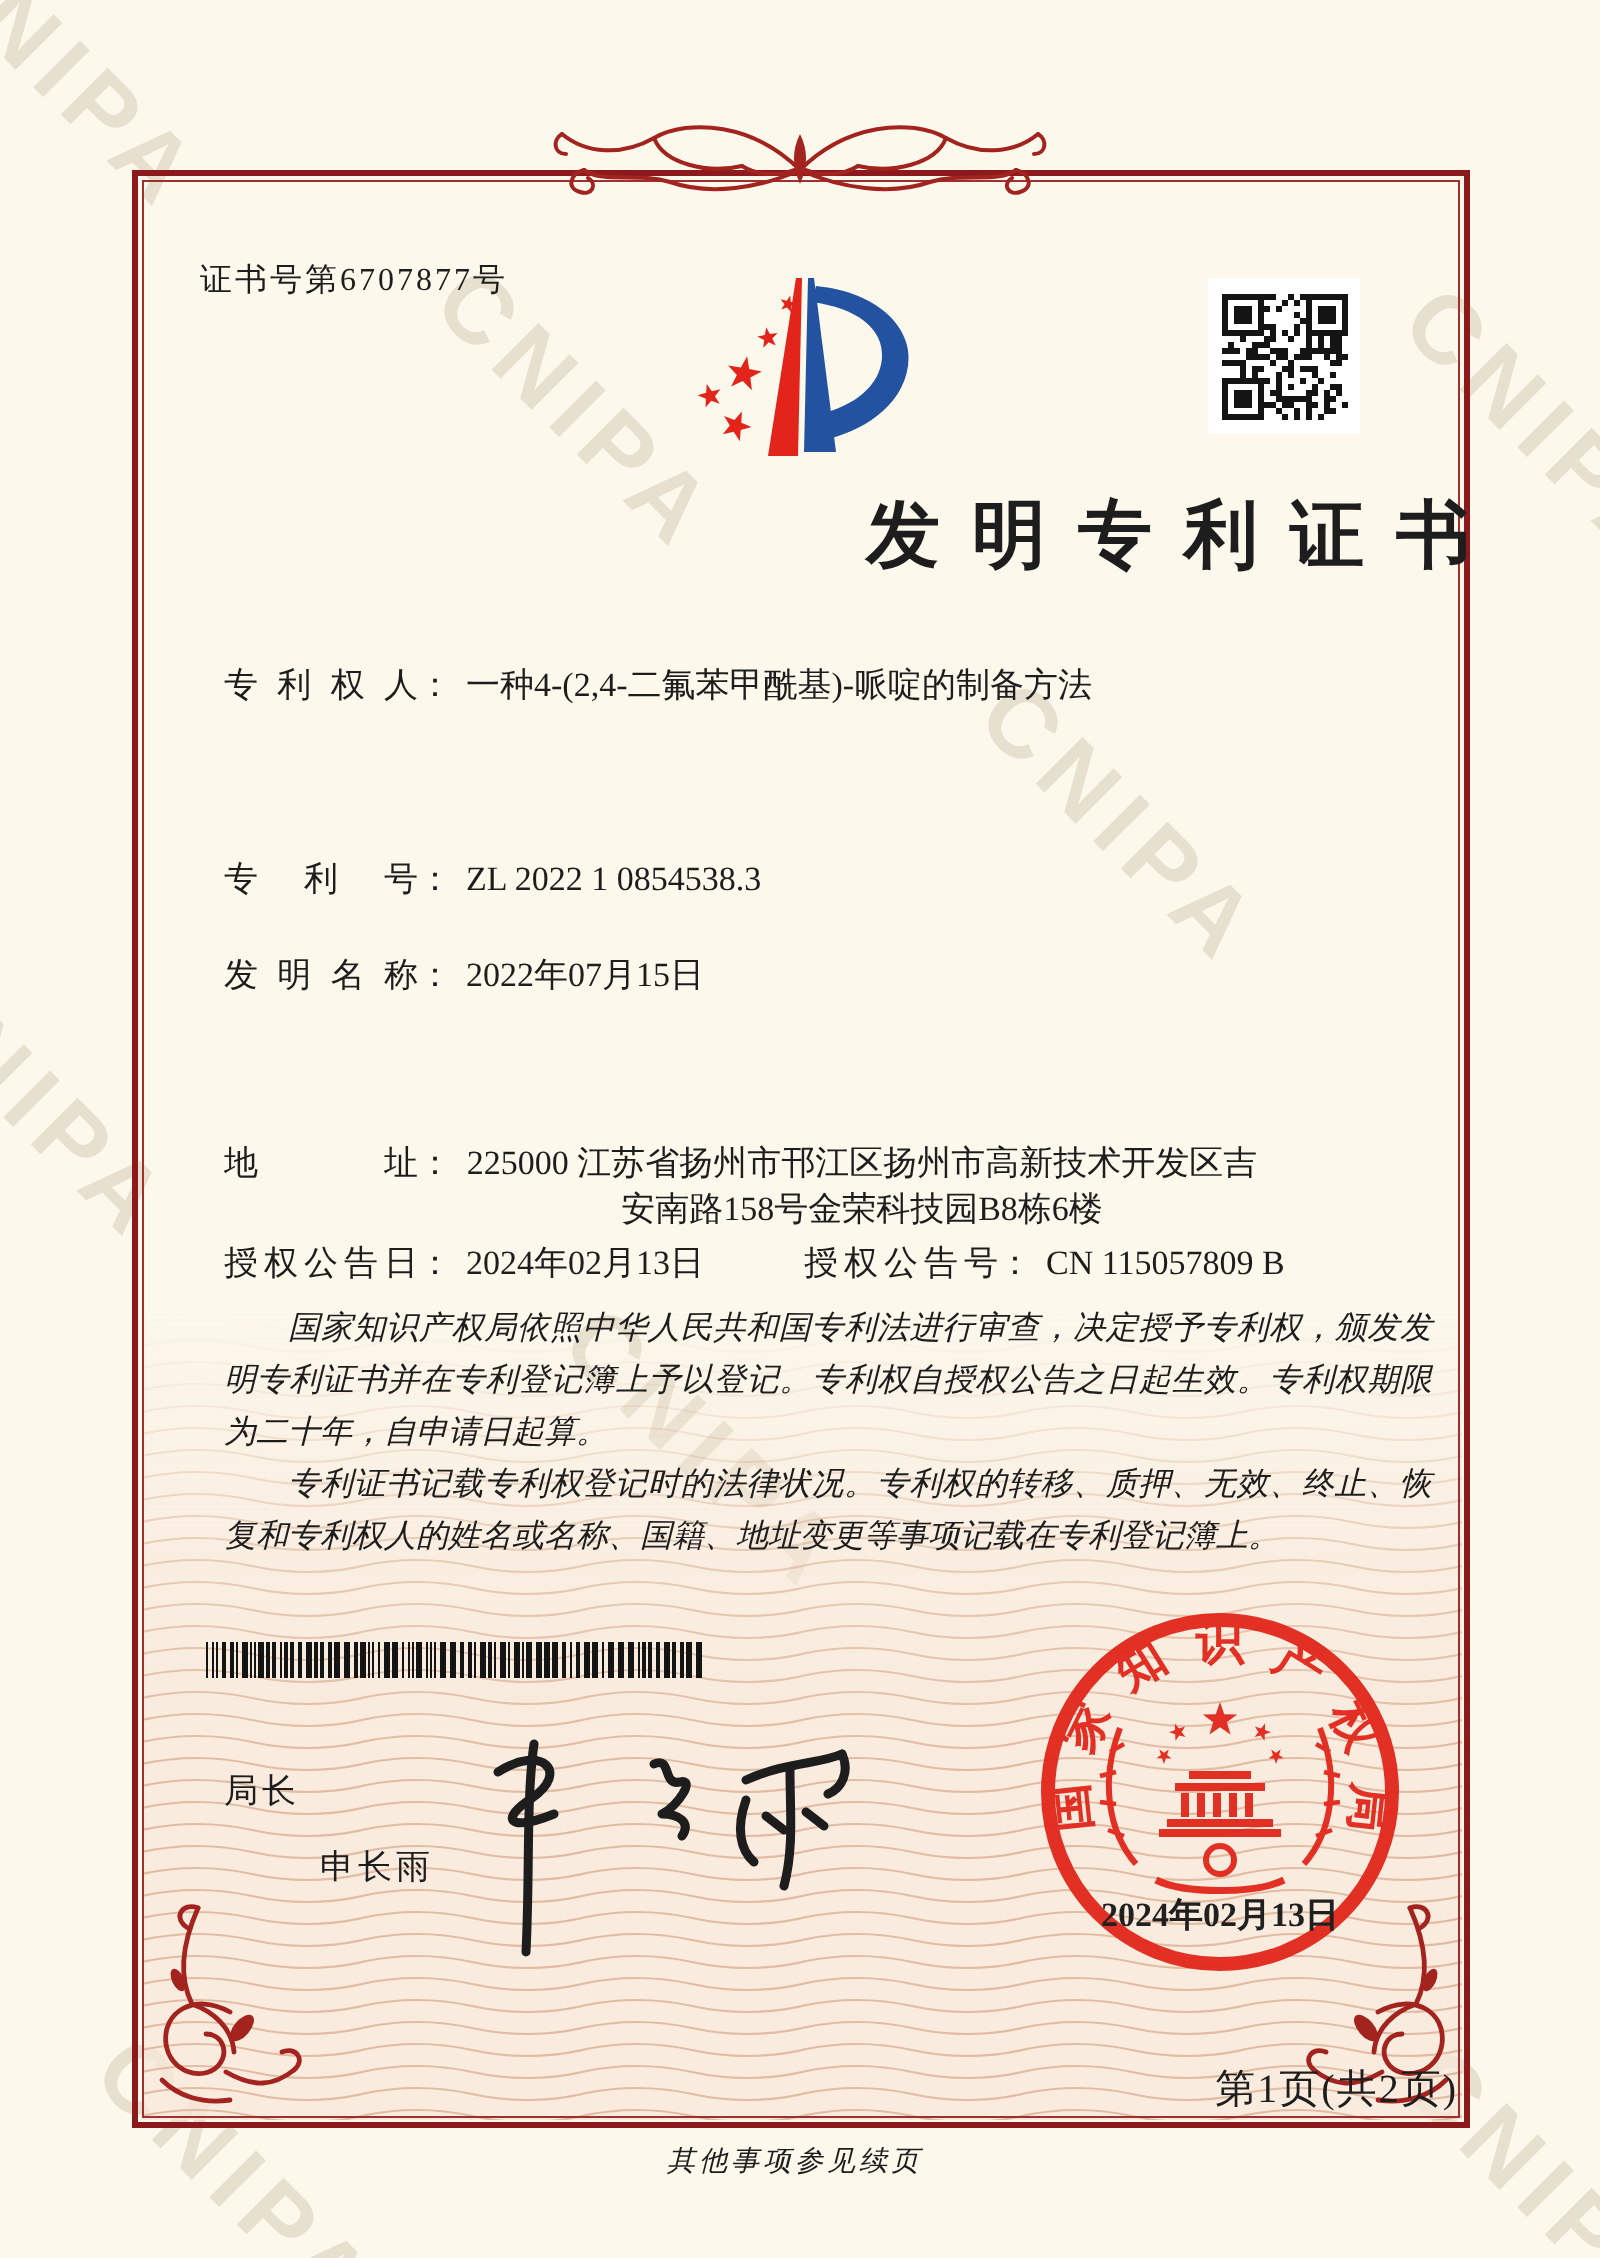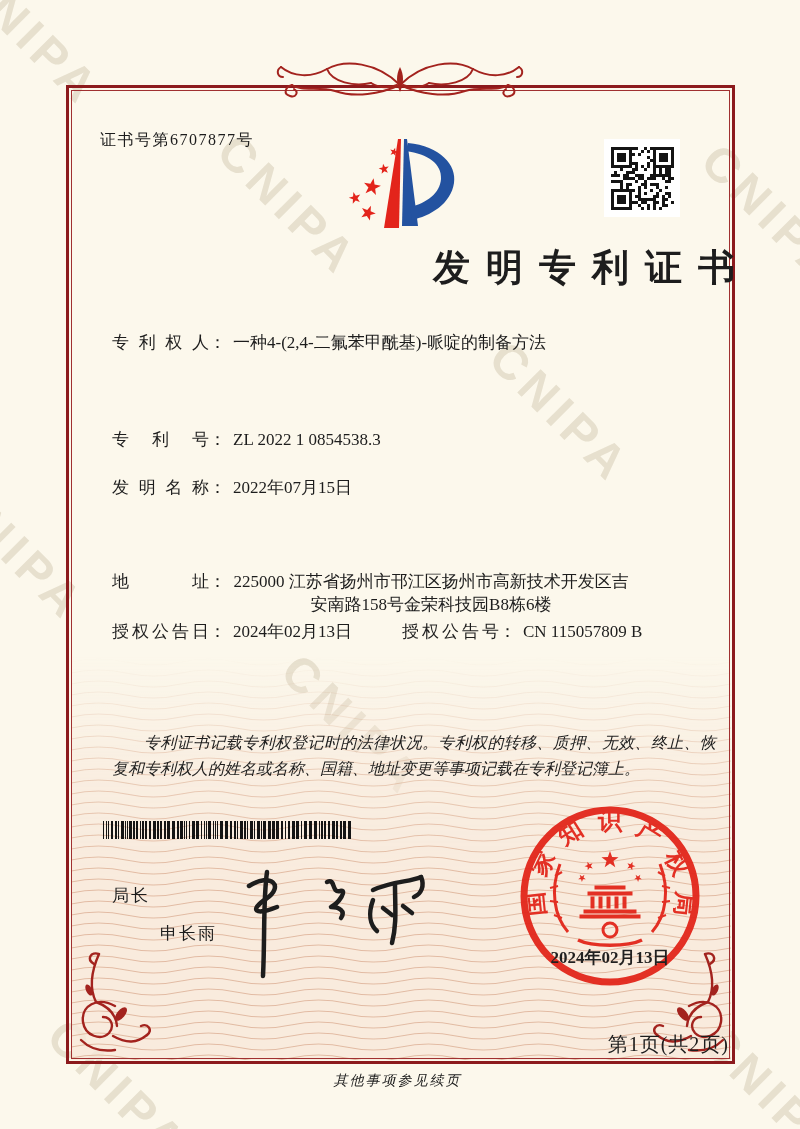--- a/index.html
+++ b/index.html
@@ -301,20 +301,21 @@
   <div class="row" style="top:570px">
     <span class="lab">地址</span><span class="colon">：</span><span class="val val-wrap">225000 江苏省扬州市邗江区扬州市高新技术开发区吉安南路158号金荣科技园B8栋6楼</span>
   </div>
   <div class="row" style="top:620px">
     <span class="lab">授权公告日</span><span class="colon">：</span><span class="val">2024年02月13日</span>
     <span class="grp2">
       <span class="lab">授权公告号</span><span class="colon">：</span><span class="val">CN 115057809 B</span>
     </span>
   </div>
 
+  <div class="para" style="top:652px">国家知识产权局依照中华人民共和国专利法进行审查，决定授予专利权，颁发发明专利证书并在专利登记簿上予以登记。专利权自授权公告之日起生效。专利权期限为二十年，自申请日起算。</div>
   <div class="para" style="top:730px">专利证书记载专利权登记时的法律状况。专利权的转移、质押、无效、终止、恢复和专利权人的姓名或名称、国籍、地址变更等事项记载在专利登记簿上。</div>
 
   <div class="barcode"><svg width="256" height="18" fill="#141414">
         <rect x="0" y="0" width="1" height="18"></rect>
         <rect x="3" y="0" width="1" height="18"></rect>
         <rect x="5" y="0" width="1" height="18"></rect>
         <rect x="8" y="0" width="2" height="18"></rect>
         <rect x="12" y="0" width="2" height="18"></rect>
         <rect x="15" y="0" width="1" height="18"></rect>
         <rect x="18" y="0" width="3" height="18"></rect>

